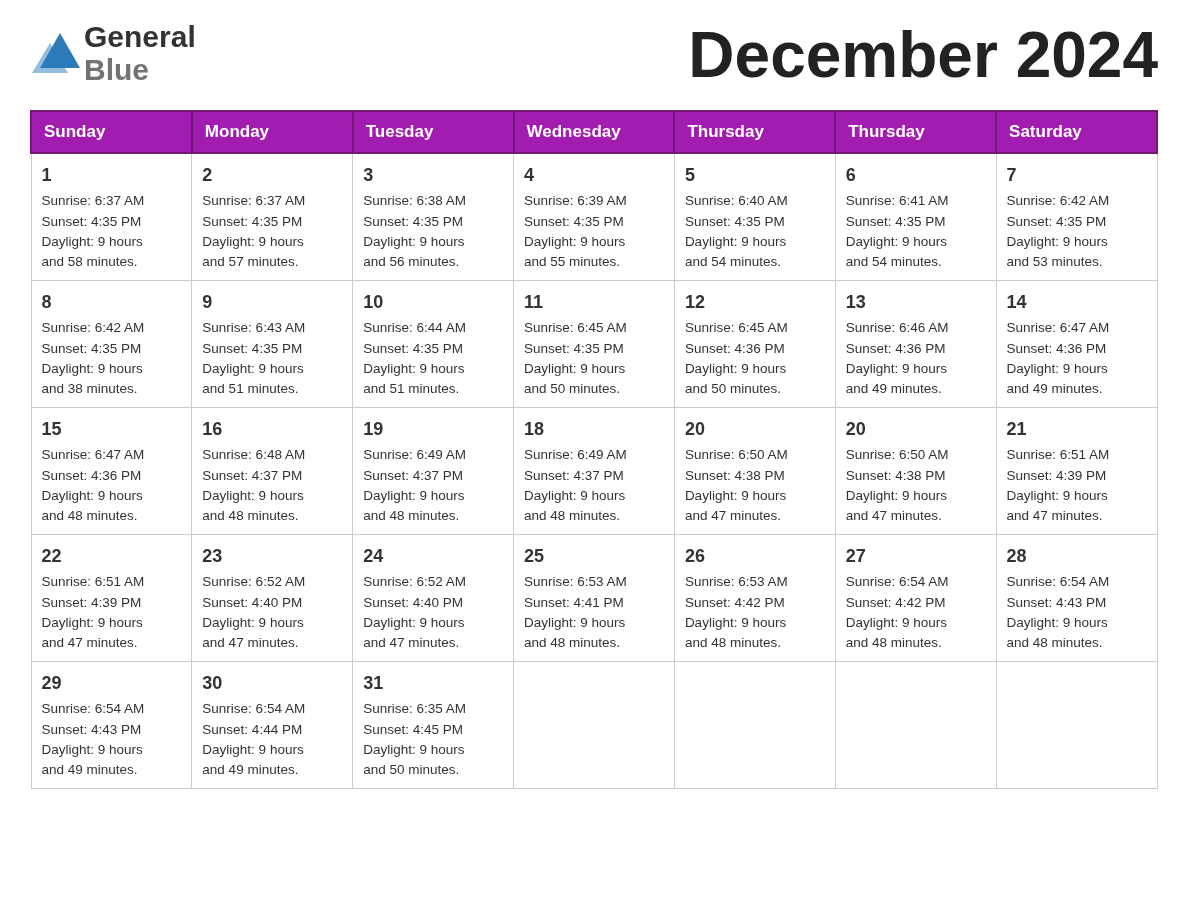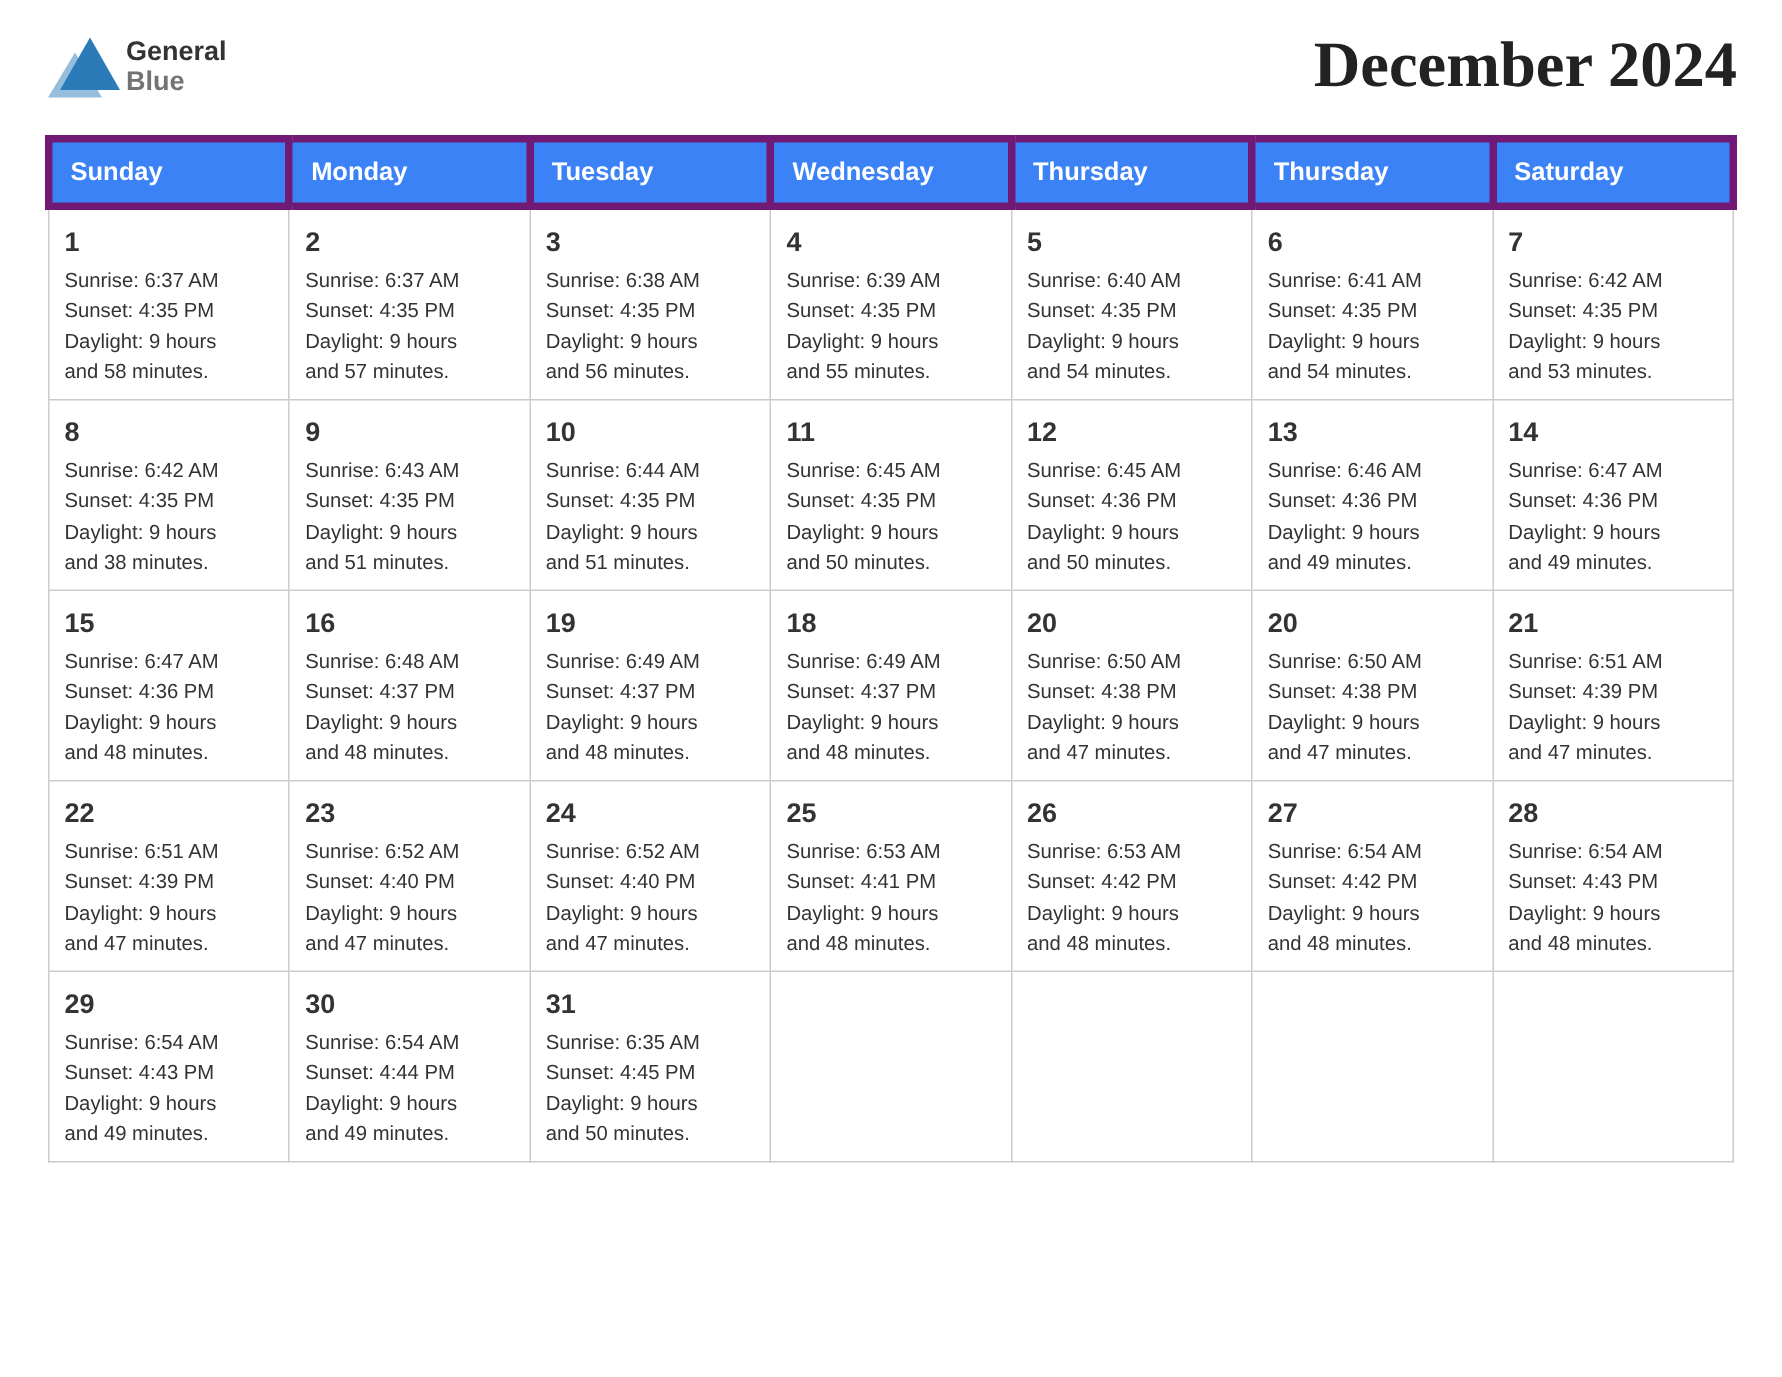--- a/index.html
+++ b/index.html
@@ -16,53 +16,52 @@
       align-items: flex-start;
       margin-bottom: 20px;
     }
     .logo {
       display: flex;
       align-items: center;
     }
     .logo-text {
       display: flex;
       flex-direction: column;
-      font-size: 18px;
+      font-size: 30px;
       font-weight: bold;
       line-height: 1.1;
     }
     .logo-general { color: #333; }
     .logo-blue { color: #737373; }
     .title-block {
       text-align: right;
     }
     .month-title {
-      font-size: 43px;
+      font-size: 64px;
       font-weight: bold;
       color: #222;
       line-height: 1.1;
-      font-family: Liberation Serif, serif;
     }
     .location {
       font-size: 22px;
       color: #444;
       margin-top: 4px;
     }
     .calendar {
       width: 100%;
       border-collapse: collapse;
     }
     .calendar th {
-      background-color: #3b82f6;
+      background-color: #a21caf;
       color: #fff;
       font-size: 17px;
       font-weight: bold;
       padding: 10px 12px;
       text-align: left;
-      border: 5px solid #701a75;
+      border: 2px solid #701a75;
     }
     .calendar td {
       vertical-align: top;
       padding: 8px 10px;
       border: 1px solid #ccc;
       width: calc(100% / 7);
       min-height: 100px;
       font-size: 13.5px;
       color: #333;
       line-height: 1.5;

